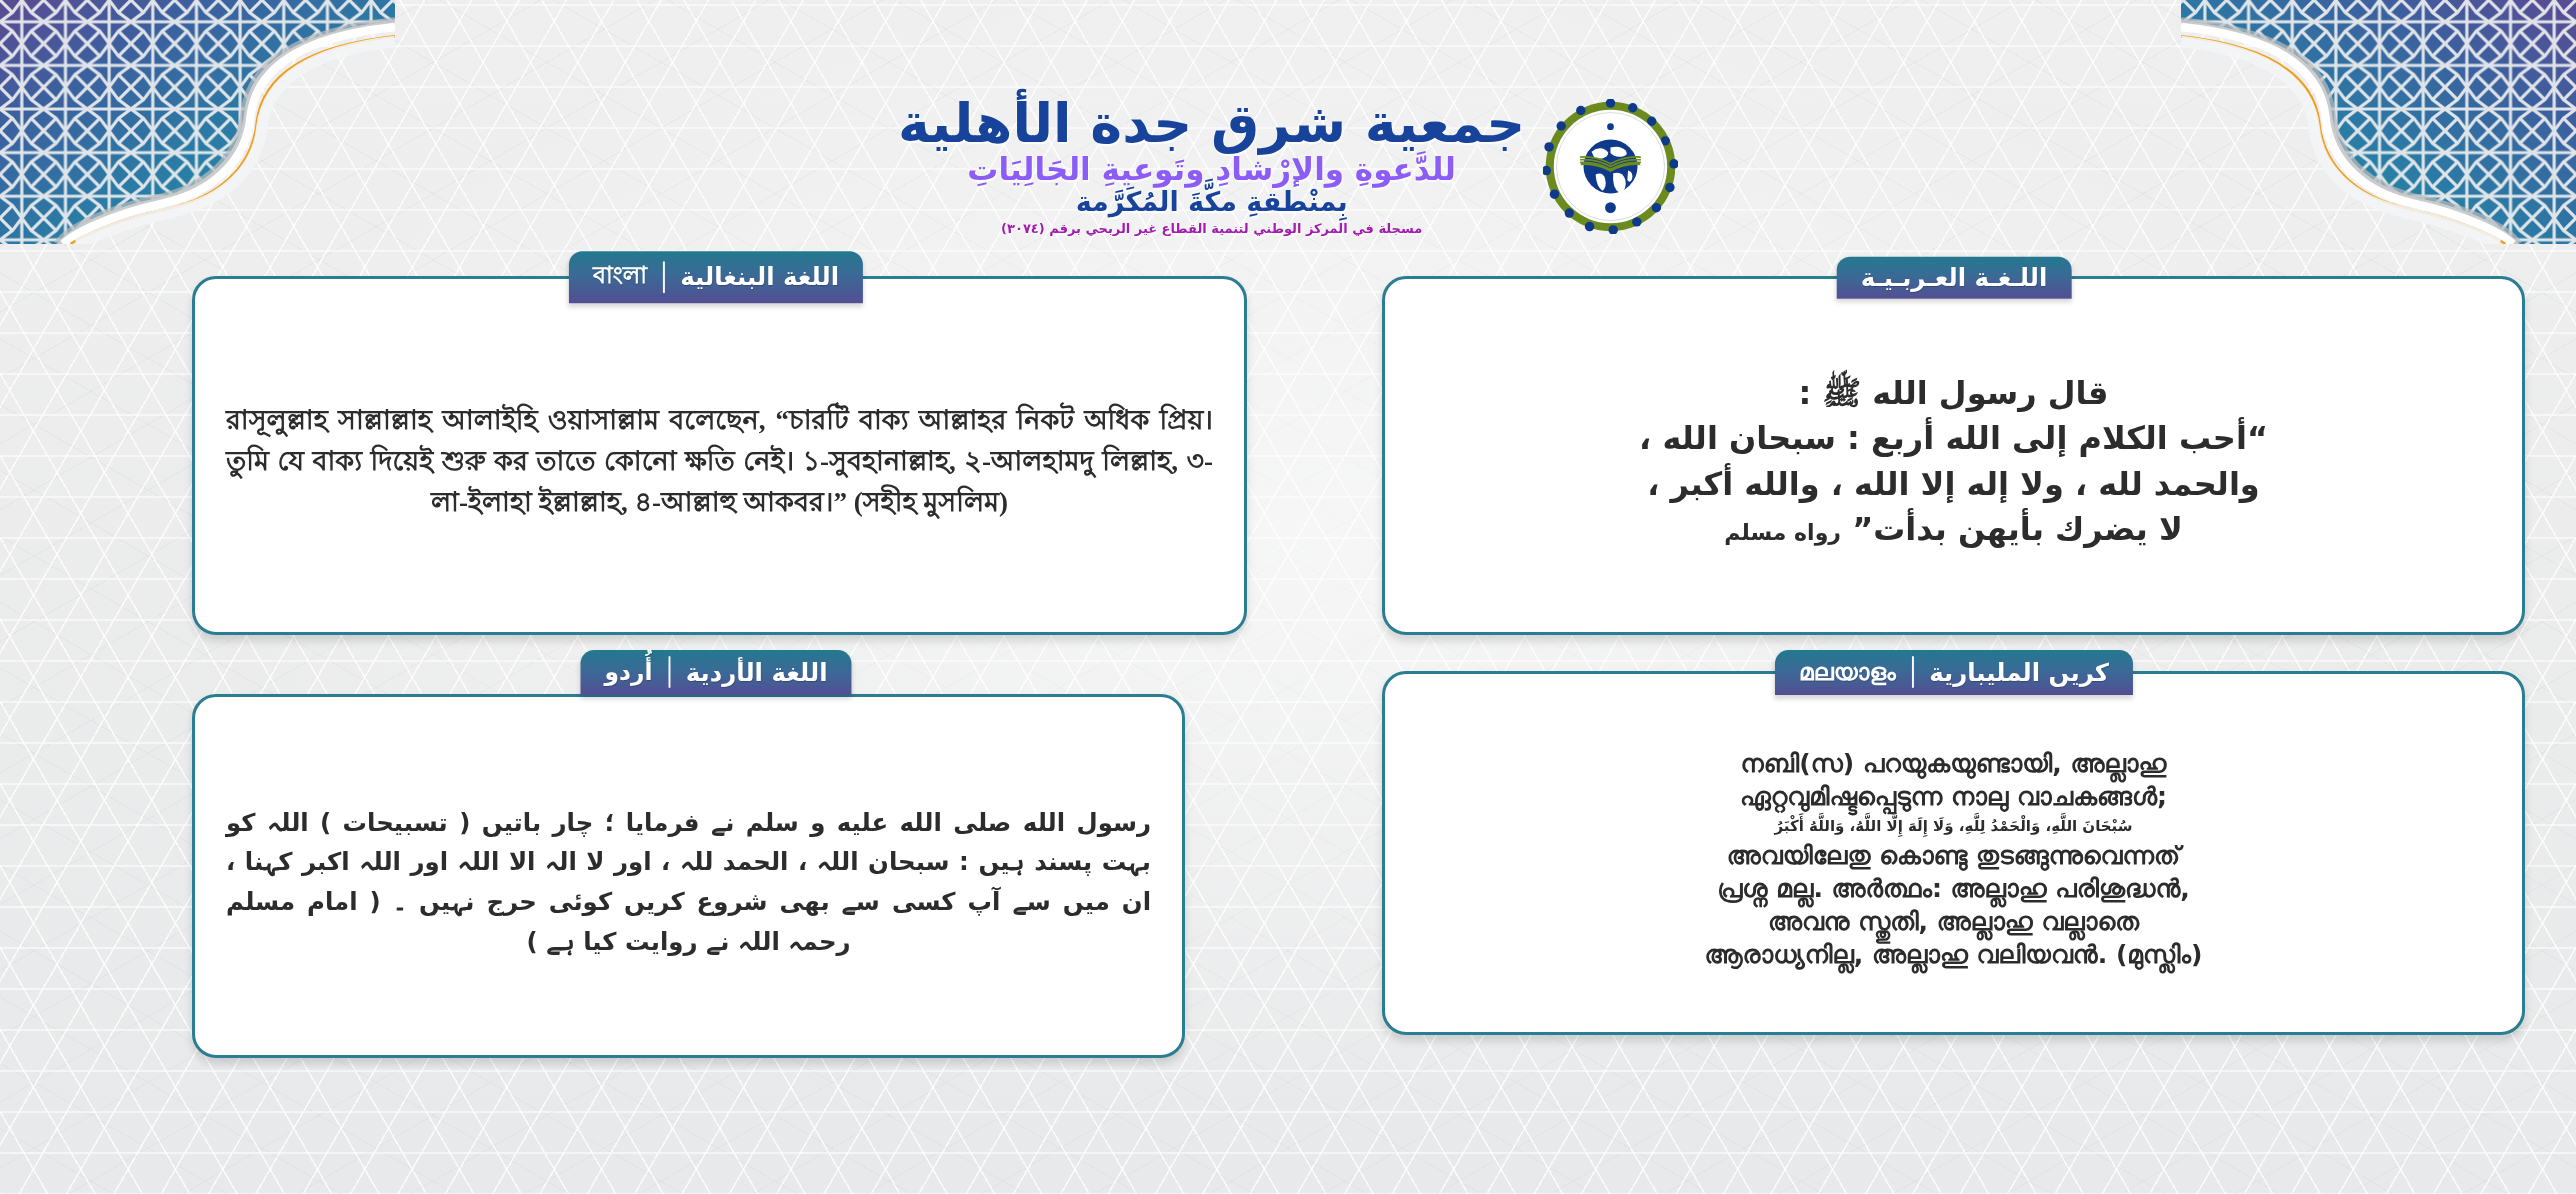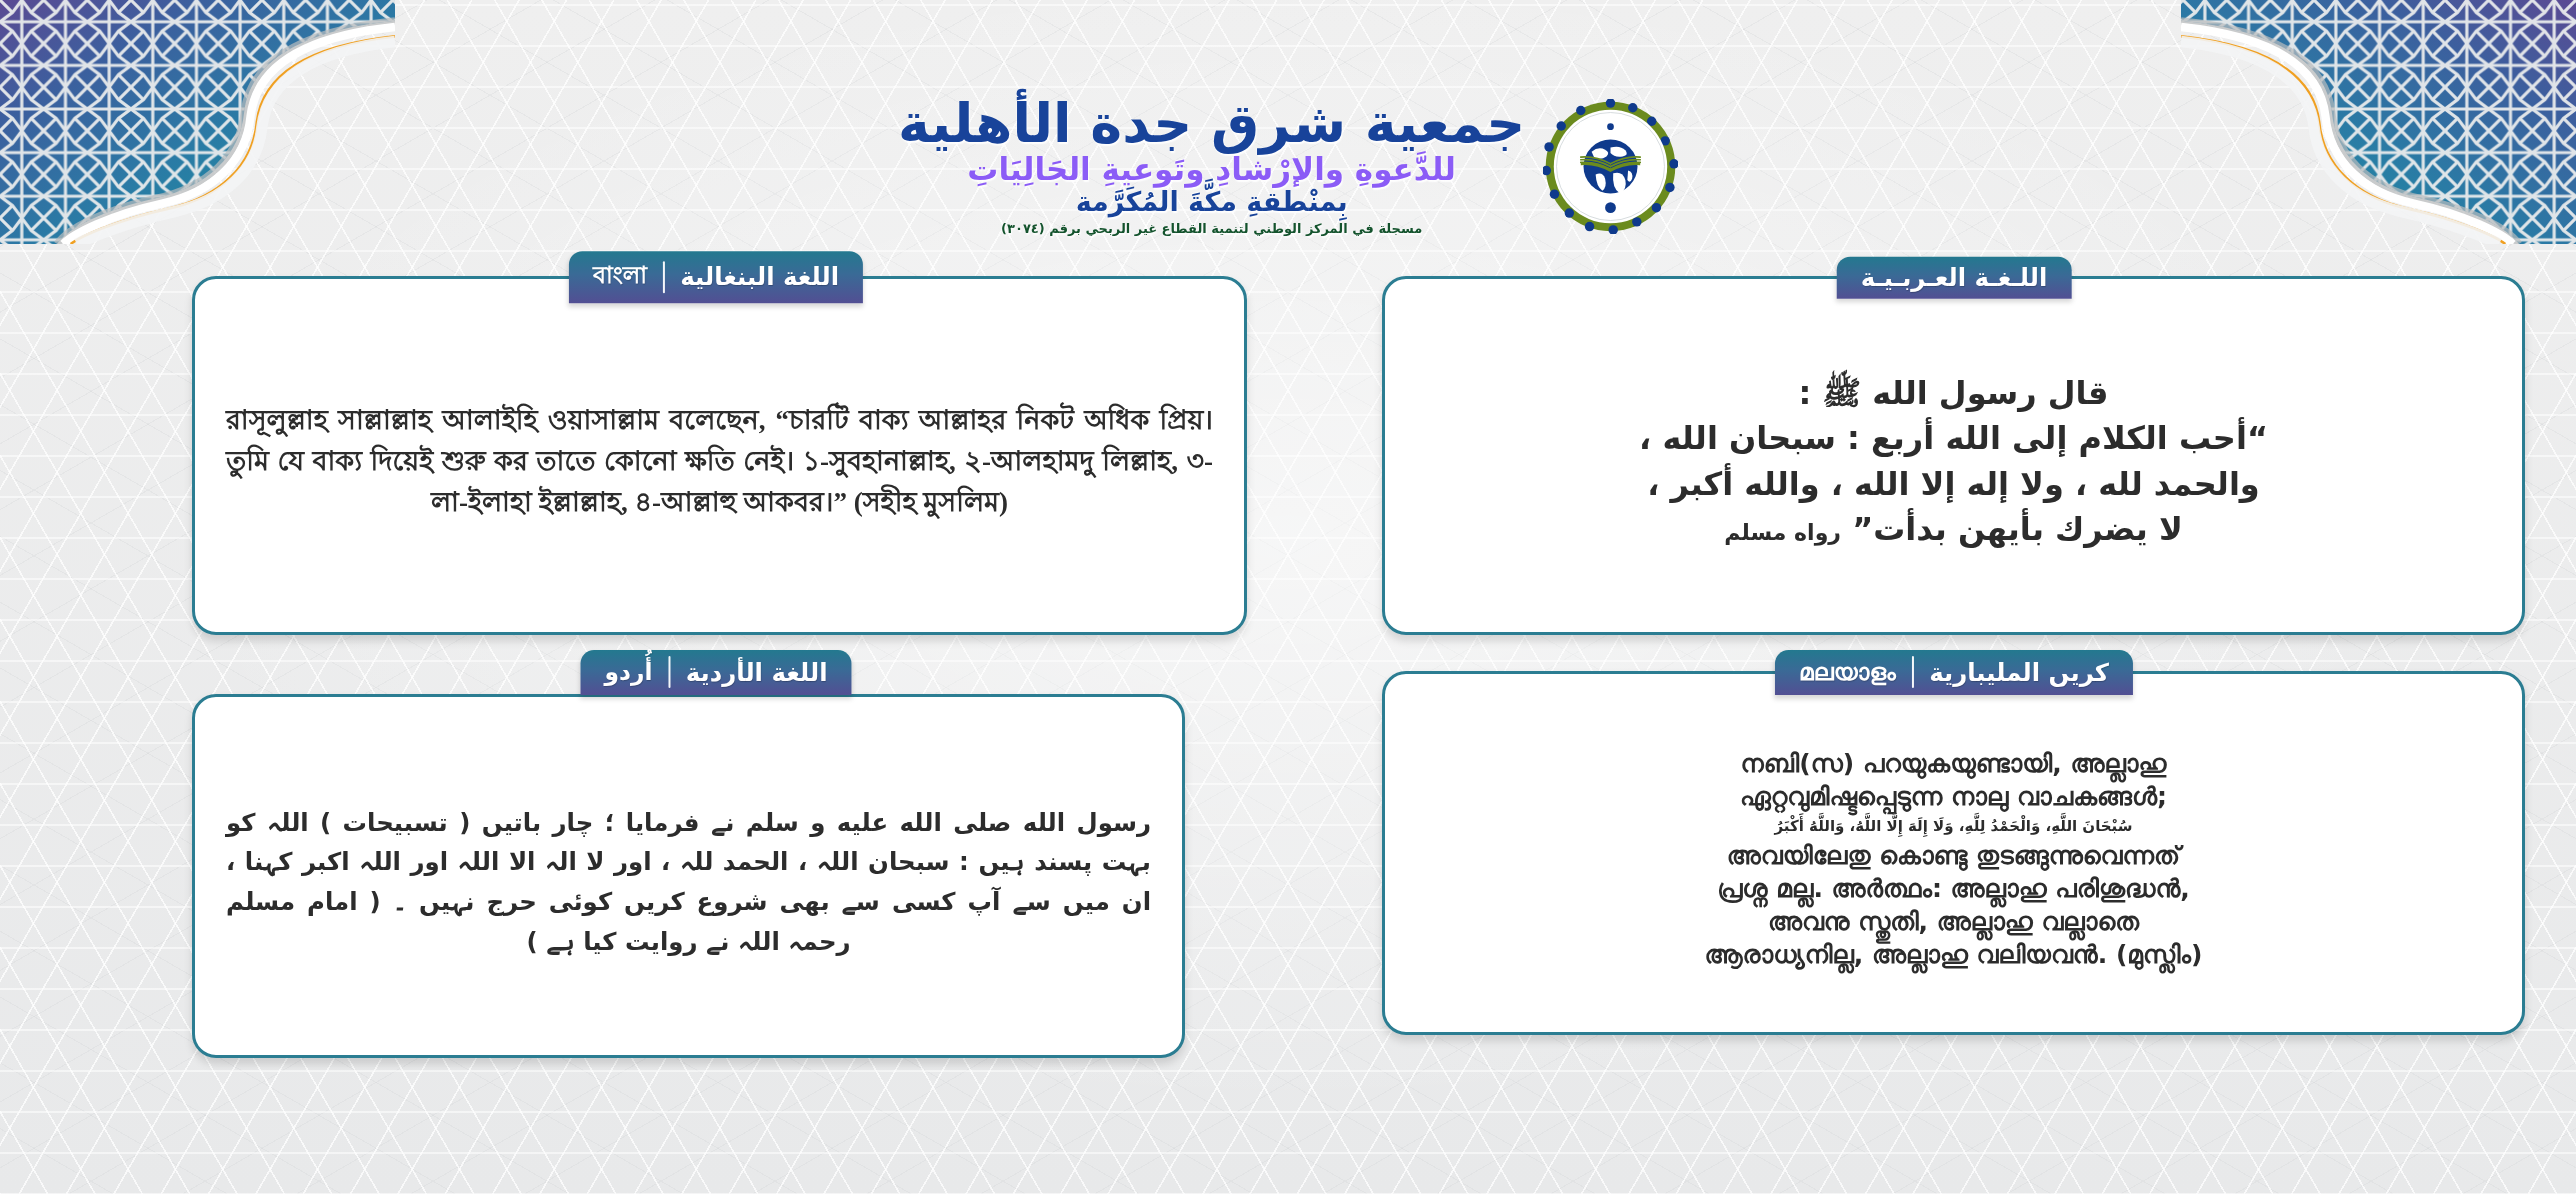--- a/index.html
+++ b/index.html
@@ -49,21 +49,21 @@
     font-size:54px;font-weight:700;color:#18439a;letter-spacing:-1px;
     line-height:1.02;font-family:"DejaVu Sans","Liberation Sans",sans-serif;
   }
   .h-line2{
     font-size:31px;font-weight:700;color:#8b5cf6;line-height:1.1;margin-top:1px;
   }
   .h-line3{
     font-size:27px;font-weight:700;color:#18439a;line-height:1.1;margin-top:1px;
   }
   .h-line4{
-    font-size:13px;font-weight:700;color:#14532d;line-height:1.2;margin-top:4.2px;
+    font-size:13px;font-weight:700;color:#a21caf;line-height:1.2;margin-top:4.2px;
   }
   #logo{width:135px;height:135px;flex:0 0 135px;}
   #logo svg{display:block;width:100%;height:100%;}
 
   
   #cards{
     position:absolute;z-index:6;
     left:0;right:0;top:244px;bottom:0;
   }
   .card{

